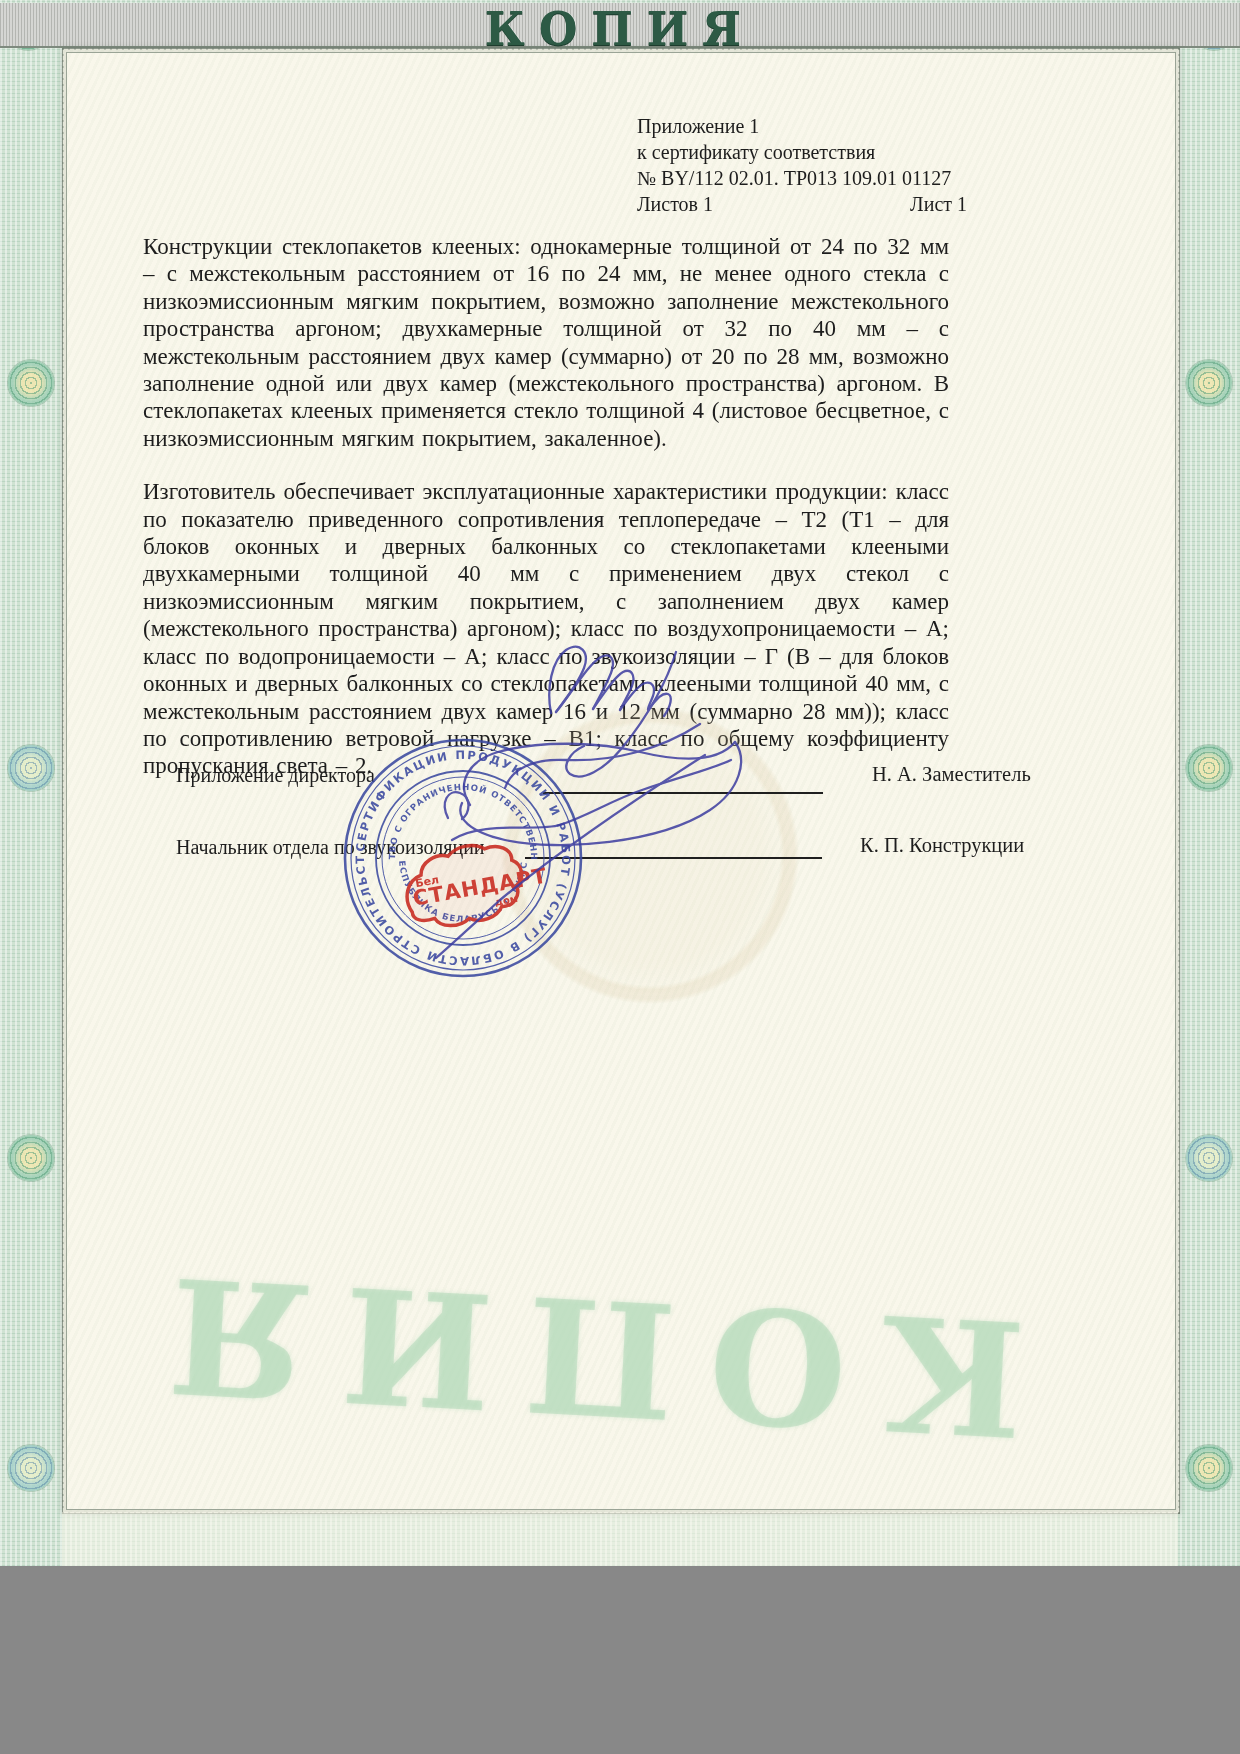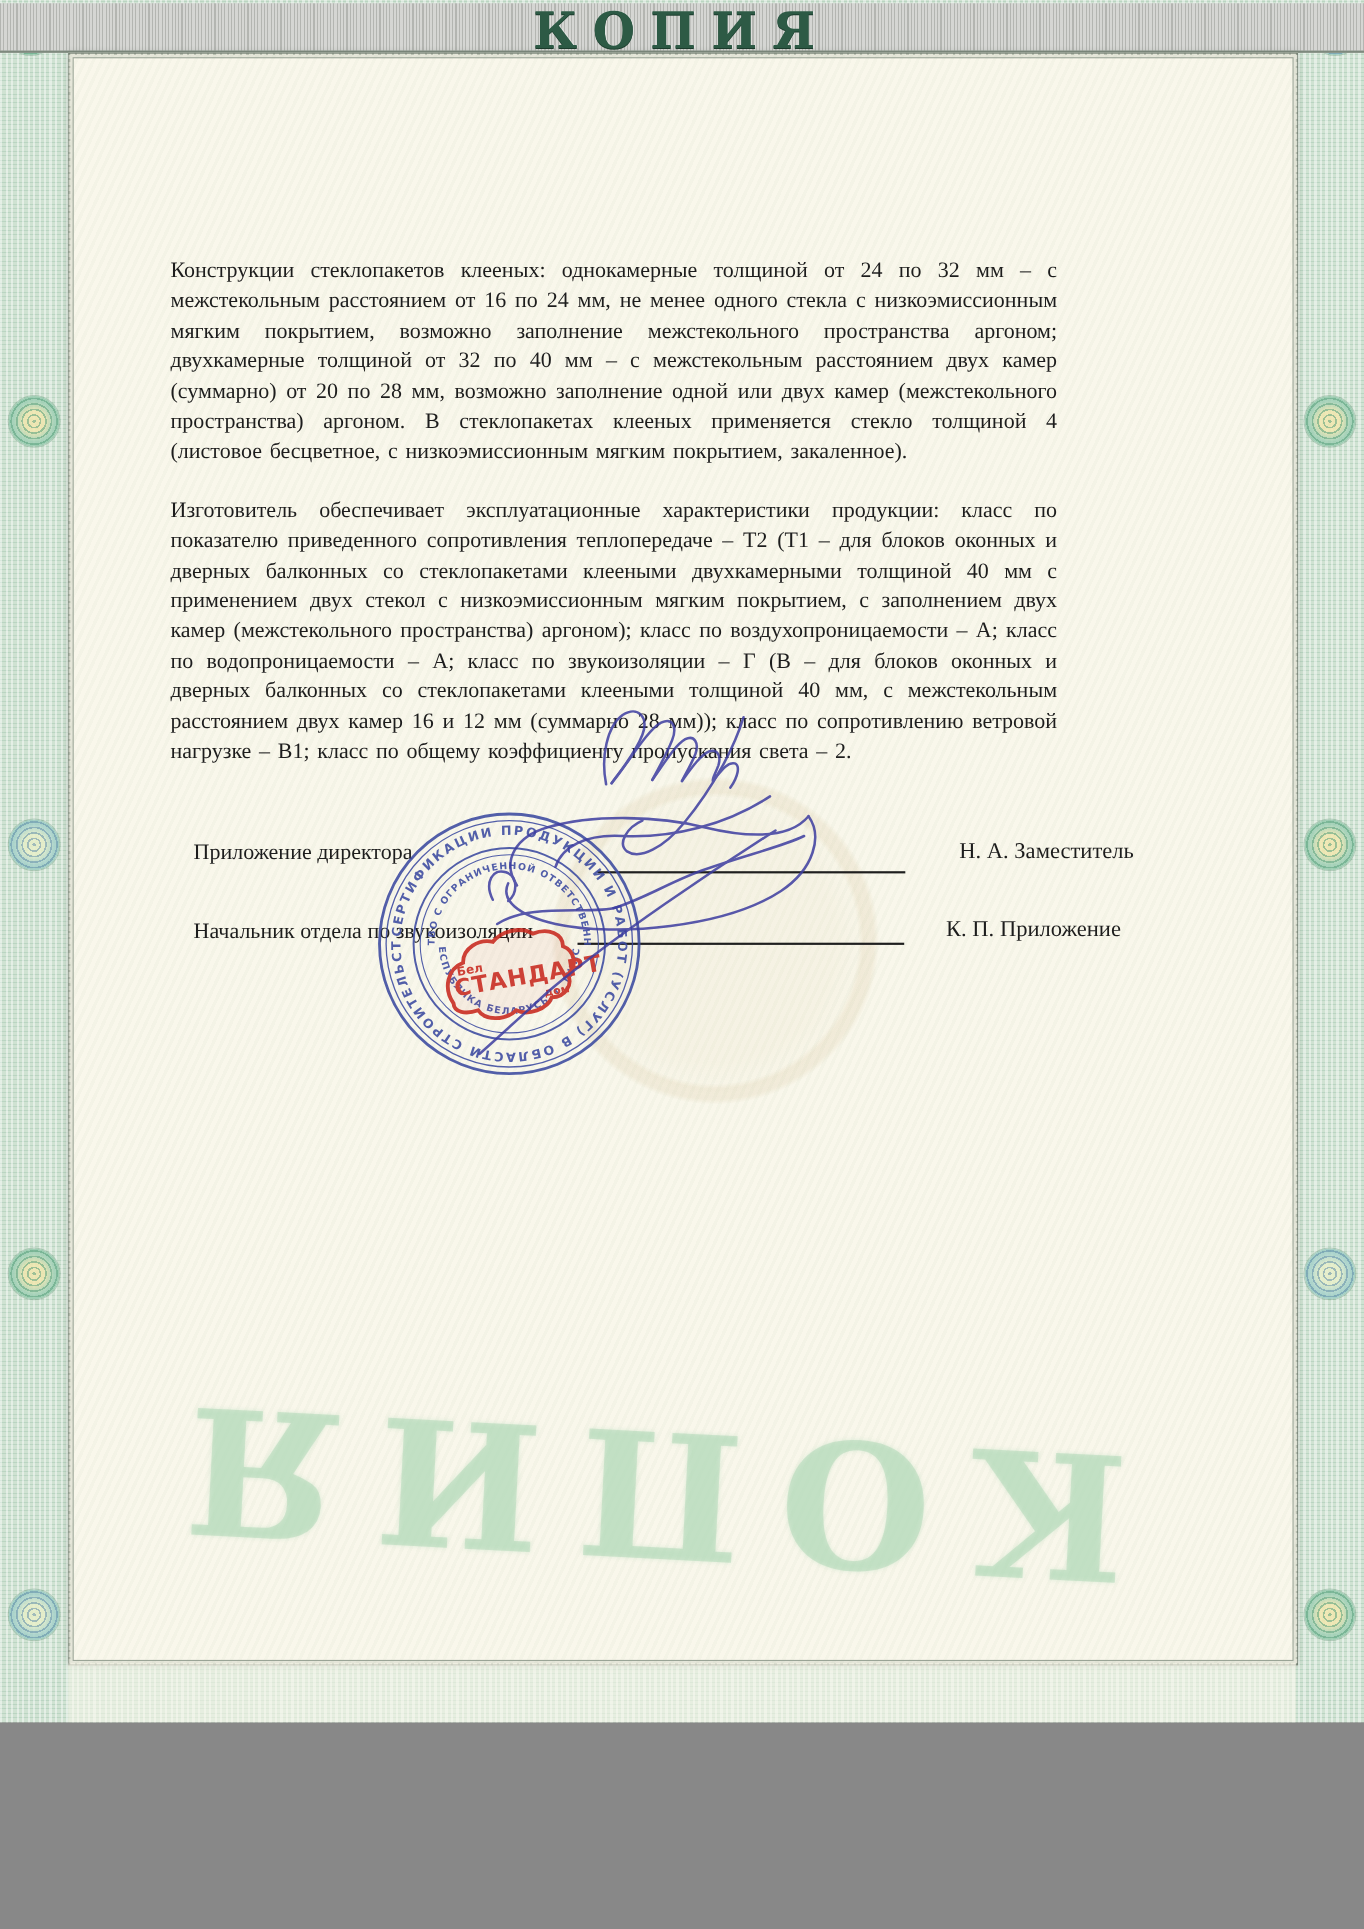--- a/index.html
+++ b/index.html
@@ -60,21 +60,21 @@
   }
   .rosette.blue{
     background:
       repeating-radial-gradient(circle at 50% 50%, rgba(70,120,160,.5) 0 1.5px, rgba(0,0,0,0) 1.5px 5px),
       radial-gradient(circle at 50% 50%, #e8f0c9 0 28%, #a9d3cd 55%, #7ab8a8 100%);
   }
   
   .appendix-header{position:absolute; left:637px; top:113px; width:330px; font-size:20px; line-height:26px;}
   .appendix-header .sheets-row{display:flex; justify-content:space-between; width:100%;}
   
-  .doc-text{position:absolute; left:155px; top:233px; width:806px; font-size:20px; line-height:27.4px; text-align:justify;}
+  .doc-text{position:absolute; left:143px; top:233px; width:806px; font-size:23px; line-height:27.4px; text-align:justify;}
   .doc-text p{margin:0 0 26px 0; word-spacing:2px;}
   
   .sig-title{position:absolute; font-size:20px; white-space:nowrap;}
   .sig-name{position:absolute; font-size:20.5px; white-space:nowrap;}
   .sig-rule{position:absolute; border-top:2px solid #1f1f1f; height:0;}
   
   .copy-watermark{
     position:absolute; left:190px; top:1255px; width:780px; height:200px;
     display:flex; align-items:center; justify-content:center;
     transform:rotate(183deg);
@@ -118,35 +118,44 @@
   <div class="rosette blue" style="left:975px; top:1696px; width:64px; height:64px;"></div>
   <div class="rosette" style="left:1165px;top:1690px; width:64px; height:64px;"></div>
 
   <div class="copy-band">
     <span class="copy-word">КОПИЯ</span>
   </div>
 
   <div class="paper"></div>
   <div class="below-frame-lighten"></div>
 
+  <div class="appendix-header">
+    <div>Приложение 1</div>
+    <div>к сертификату соответствия</div>
+    <div>№  BY/112 02.01. ТР013 109.01 01127</div>
+    <div class="sheets-row">
+      <span>Листов 1</span>
+      <span>Лист 1</span>
+    </div>
+  </div>
 
   <div class="doc-text">
     <p>Конструкции стеклопакетов клееных: однокамерные толщиной от 24 по 32 мм – с межстекольным расстоянием от 16 по 24 мм, не менее одного стекла с низкоэмиссионным мягким покрытием, возможно заполнение межстекольного пространства аргоном; двухкамерные толщиной от 32 по 40 мм – с межстекольным расстоянием двух камер (суммарно) от 20 по 28 мм, возможно заполнение одной или двух камер (межстекольного пространства) аргоном. В стеклопакетах клееных применяется стекло толщиной 4 (листовое бесцветное, с низкоэмиссионным мягким покрытием, закаленное).</p>
     <p>Изготовитель обеспечивает эксплуатационные характеристики продукции: класс по показателю приведенного сопротивления теплопередаче – Т2 (Т1 – для блоков оконных и дверных балконных со стеклопакетами клееными двухкамерными толщиной 40 мм с применением двух стекол с низкоэмиссионным мягким покрытием, с заполнением двух камер (межстекольного пространства) аргоном); класс по воздухопроницаемости – А; класс по водопроницаемости – А; класс по звукоизоляции – Г (В – для блоков оконных и дверных балконных со стеклопакетами клееными толщиной 40 мм, с межстекольным расстоянием двух камер 16 и 12 мм (суммарно 28 мм)); класс по сопротивлению ветровой нагрузке – В1; класс по общему коэффициенту пропускания света – 2.</p>
   </div>
 
   <div class="ghost-seal"></div>
 
   <div class="sig-title" style="left:176px; top:764px;">Приложение директора</div>
   <div class="sig-rule" style="left:543px; top:792px; width:280px;"></div>
   <div class="sig-name" style="left:872px; top:763px;">Н. А. Заместитель</div>
 
   <div class="sig-title" style="left:176px; top:836px;">Начальник отдела по звукоизоляции</div>
   <div class="sig-rule" style="left:525px; top:857px; width:297px;"></div>
-  <div class="sig-name" style="left:860px; top:834px;">К. П. Приложение</div>
+  <div class="sig-name" style="left:860px; top:834px;">К. П. Конструкции</div>
 
   <svg class="stamp-box" viewBox="0 0 250 250">
     <defs>
       <path id="outerArc" d="M 26,125 a 99,99 0 1,1 198,0 a 99,99 0 1,1 -198,0"></path>
       <path id="innerTopArc" d="M 57,125 a 68,68 0 1,1 136,0"></path>
       <path id="innerBottomArc" d="M 61,125 a 64,64 0 0,0 128,0"></path>
     </defs>
     <g stroke="#3b4aa0" fill="none">
       <circle cx="125" cy="125" r="118" stroke-width="2.6"></circle>
       <circle cx="125" cy="125" r="112" stroke-width="1.2"></circle>

